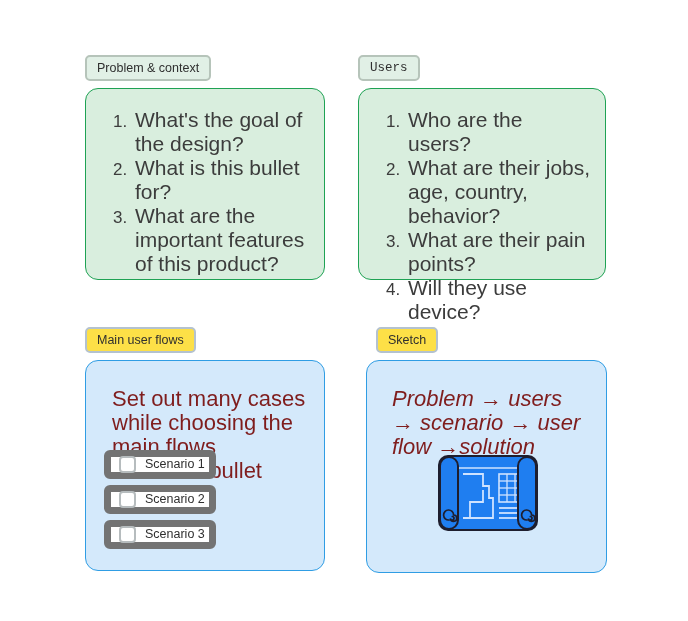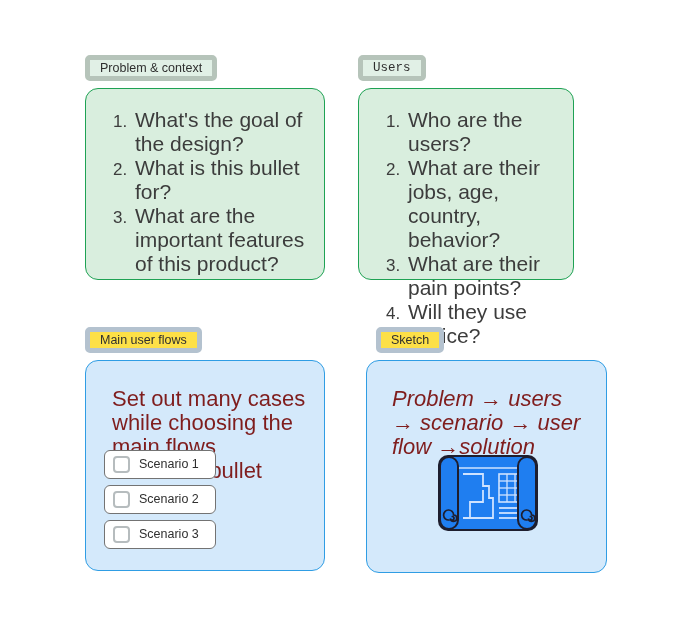--- a/index.html
+++ b/index.html
@@ -26,21 +26,21 @@
   }
 
   
   .chip {
     position: absolute;
     display: inline-flex;
     align-items: center;
     height: 26px;
     padding: 0 10px;
     border-radius: 5px;
-    border: 5px solid #3b82f6;
+    border: 2px solid #3b82f6;
     font-size: 12.5px;
     line-height: 1;
     color: #2f2f2f;
     white-space: nowrap;
     box-sizing: border-box;
   }
   .chip.green { background: #e1f0e6; border-color: #b6c4ba; }
   .chip.blue  { background: #fde047; border-color: #b4c2cf; }
 
   
@@ -94,21 +94,21 @@
   }
   .scenario-row {
     display: flex;
     align-items: center;
     gap: 9px;
     width: 112px;
     height: 29px;
     box-sizing: border-box;
     padding: 0 8px;
     background: #ffffff;
-    border: 1px solid #737373;
+    border: 7px solid #737373;
     border-radius: 6px;
   }
   .checkbox {
     width: 17px;
     height: 17px;
     box-sizing: border-box;
     border: 2px solid #b6bcbe;
     border-radius: 4px;
     background: #ffffff;
     flex: 0 0 auto;
@@ -139,21 +139,21 @@
   <div class="card" style="left:85px; top:88px; width:240px; height:192px;">
     <ol class="qlist" style="margin-top:19px;">
       <li>What's the goal of the design?</li>
       <li>What is this bullet for?</li>
       <li>What are the important features of this product?</li>
     </ol>
   </div>
 
   <div class="chip green" style="left:358px; top:55px;font-family:Liberation Mono, monospace;">Users</div>
 
-  <div class="card" style="left:358px; top:88px; width:216px; height:192px;">
+  <div class="card" style="left:358px; top:88px; width:248px; height:192px;">
     <ol class="qlist" style="margin-top:19px;">
       <li>Who are the users?</li>
       <li>What are their jobs, age, country, behavior?</li>
       <li>What are their pain points?</li>
       <li>Will they use device?</li>
     </ol>
   </div>
 
   <div class="chip blue" style="left:85px; top:327px;">Main user flows</div>
 

